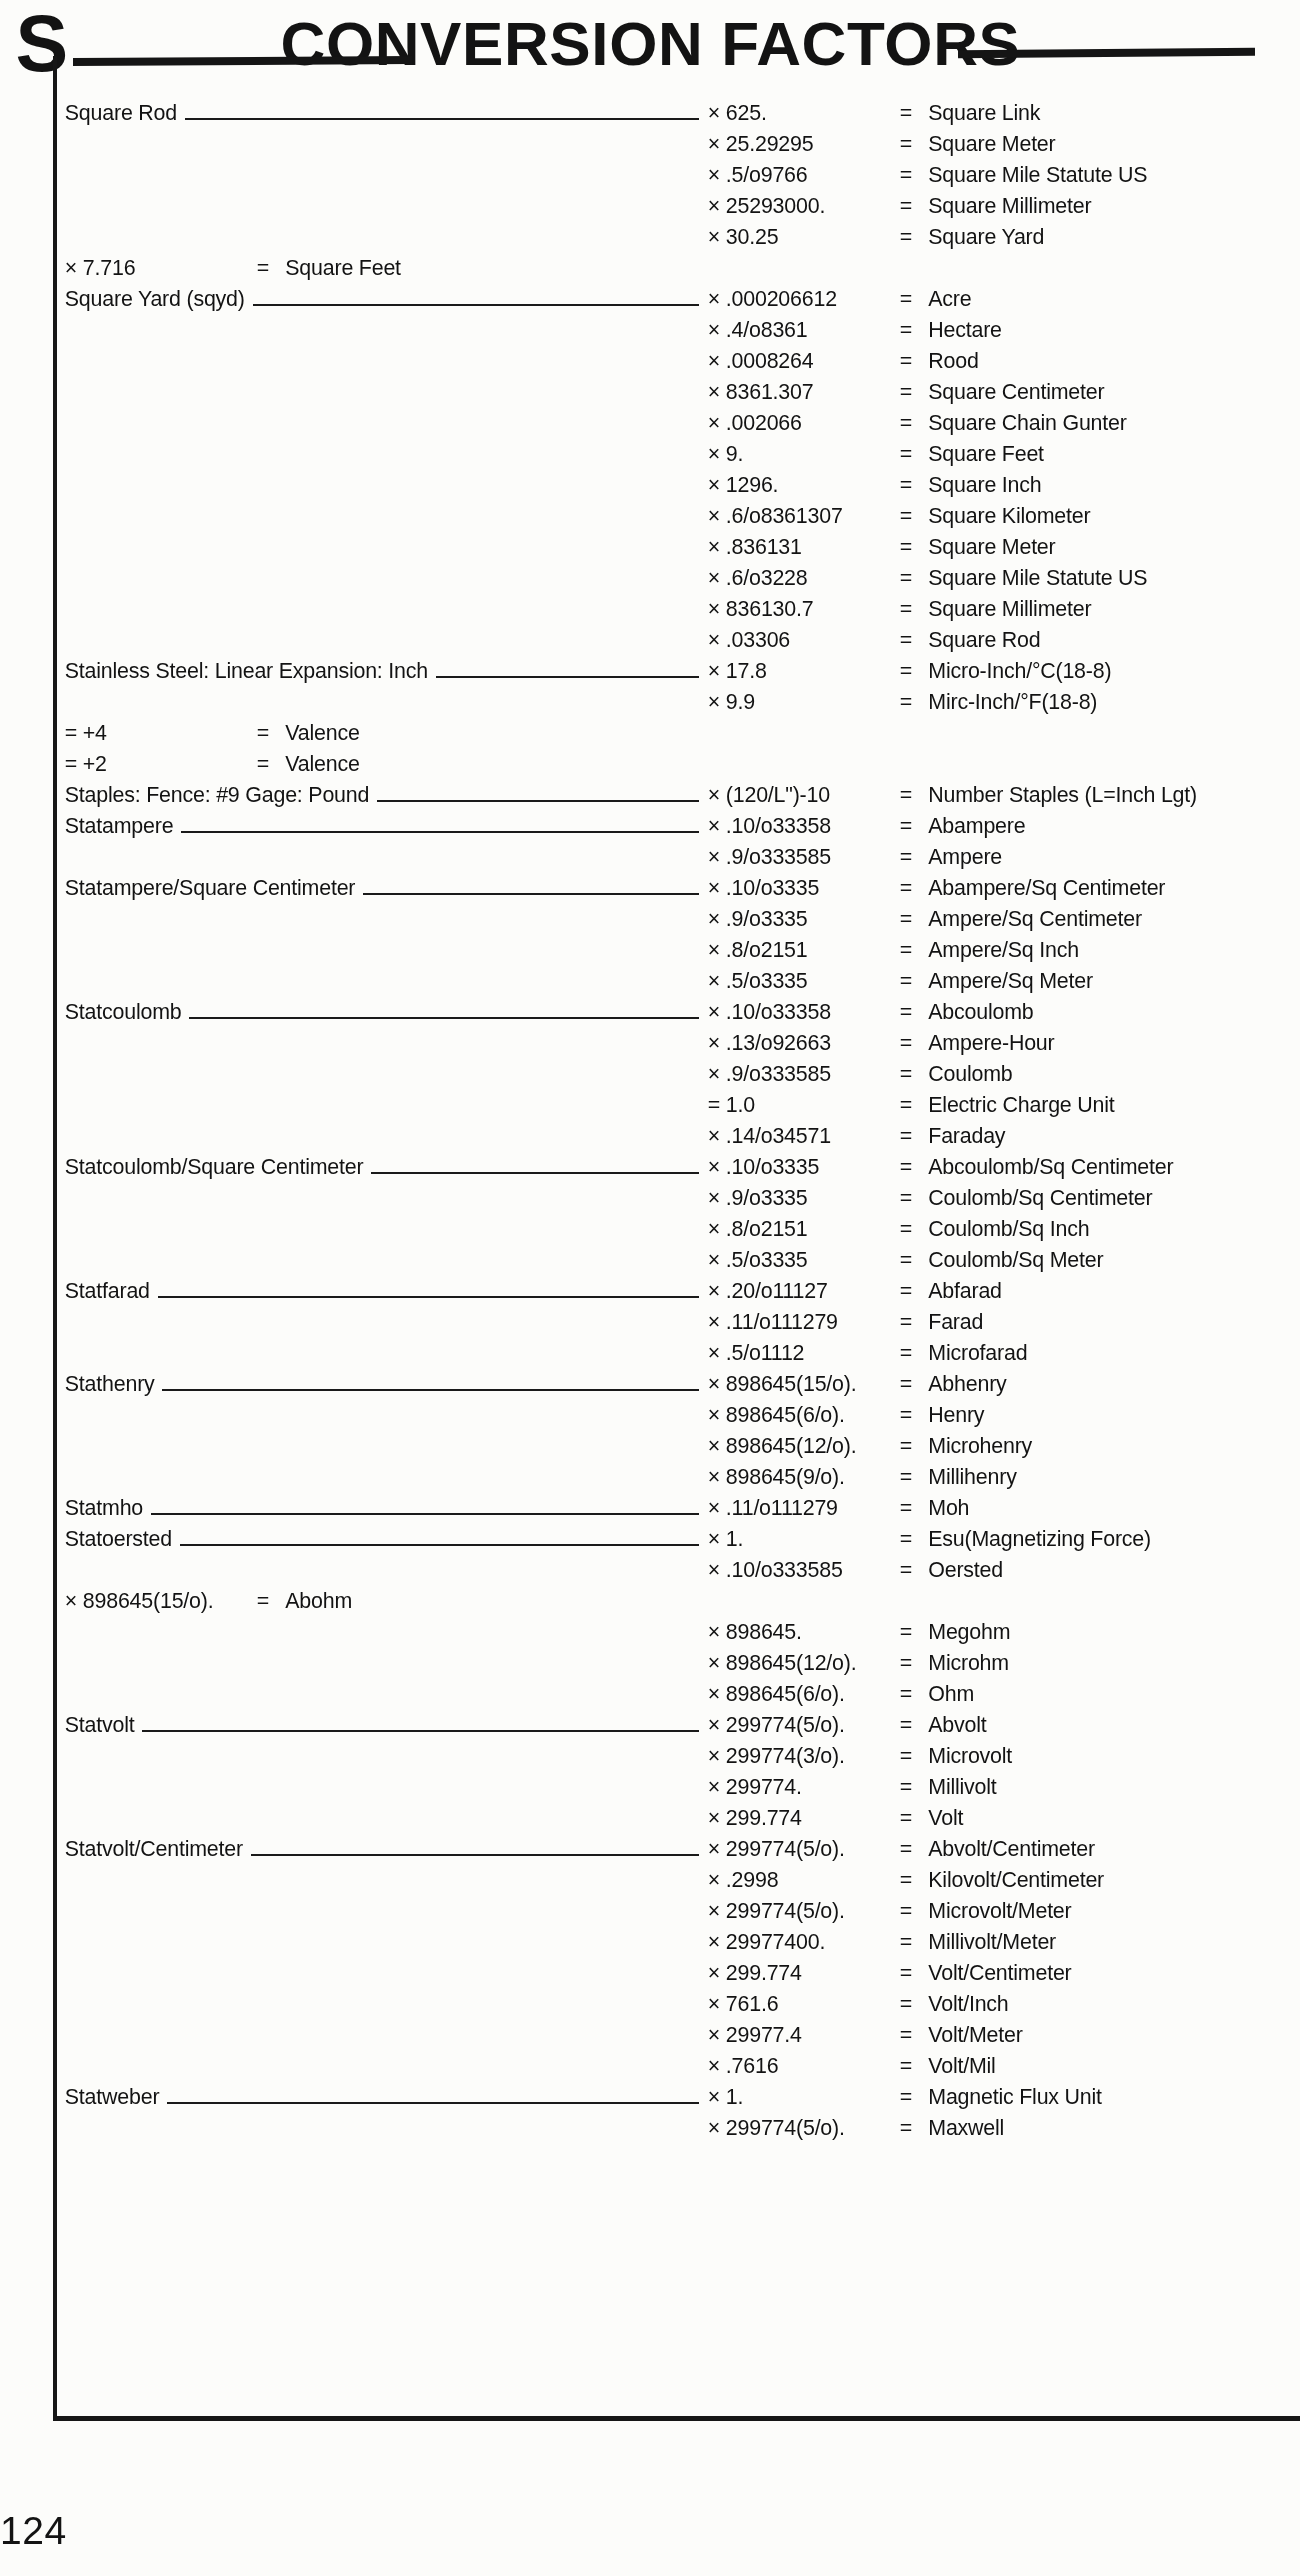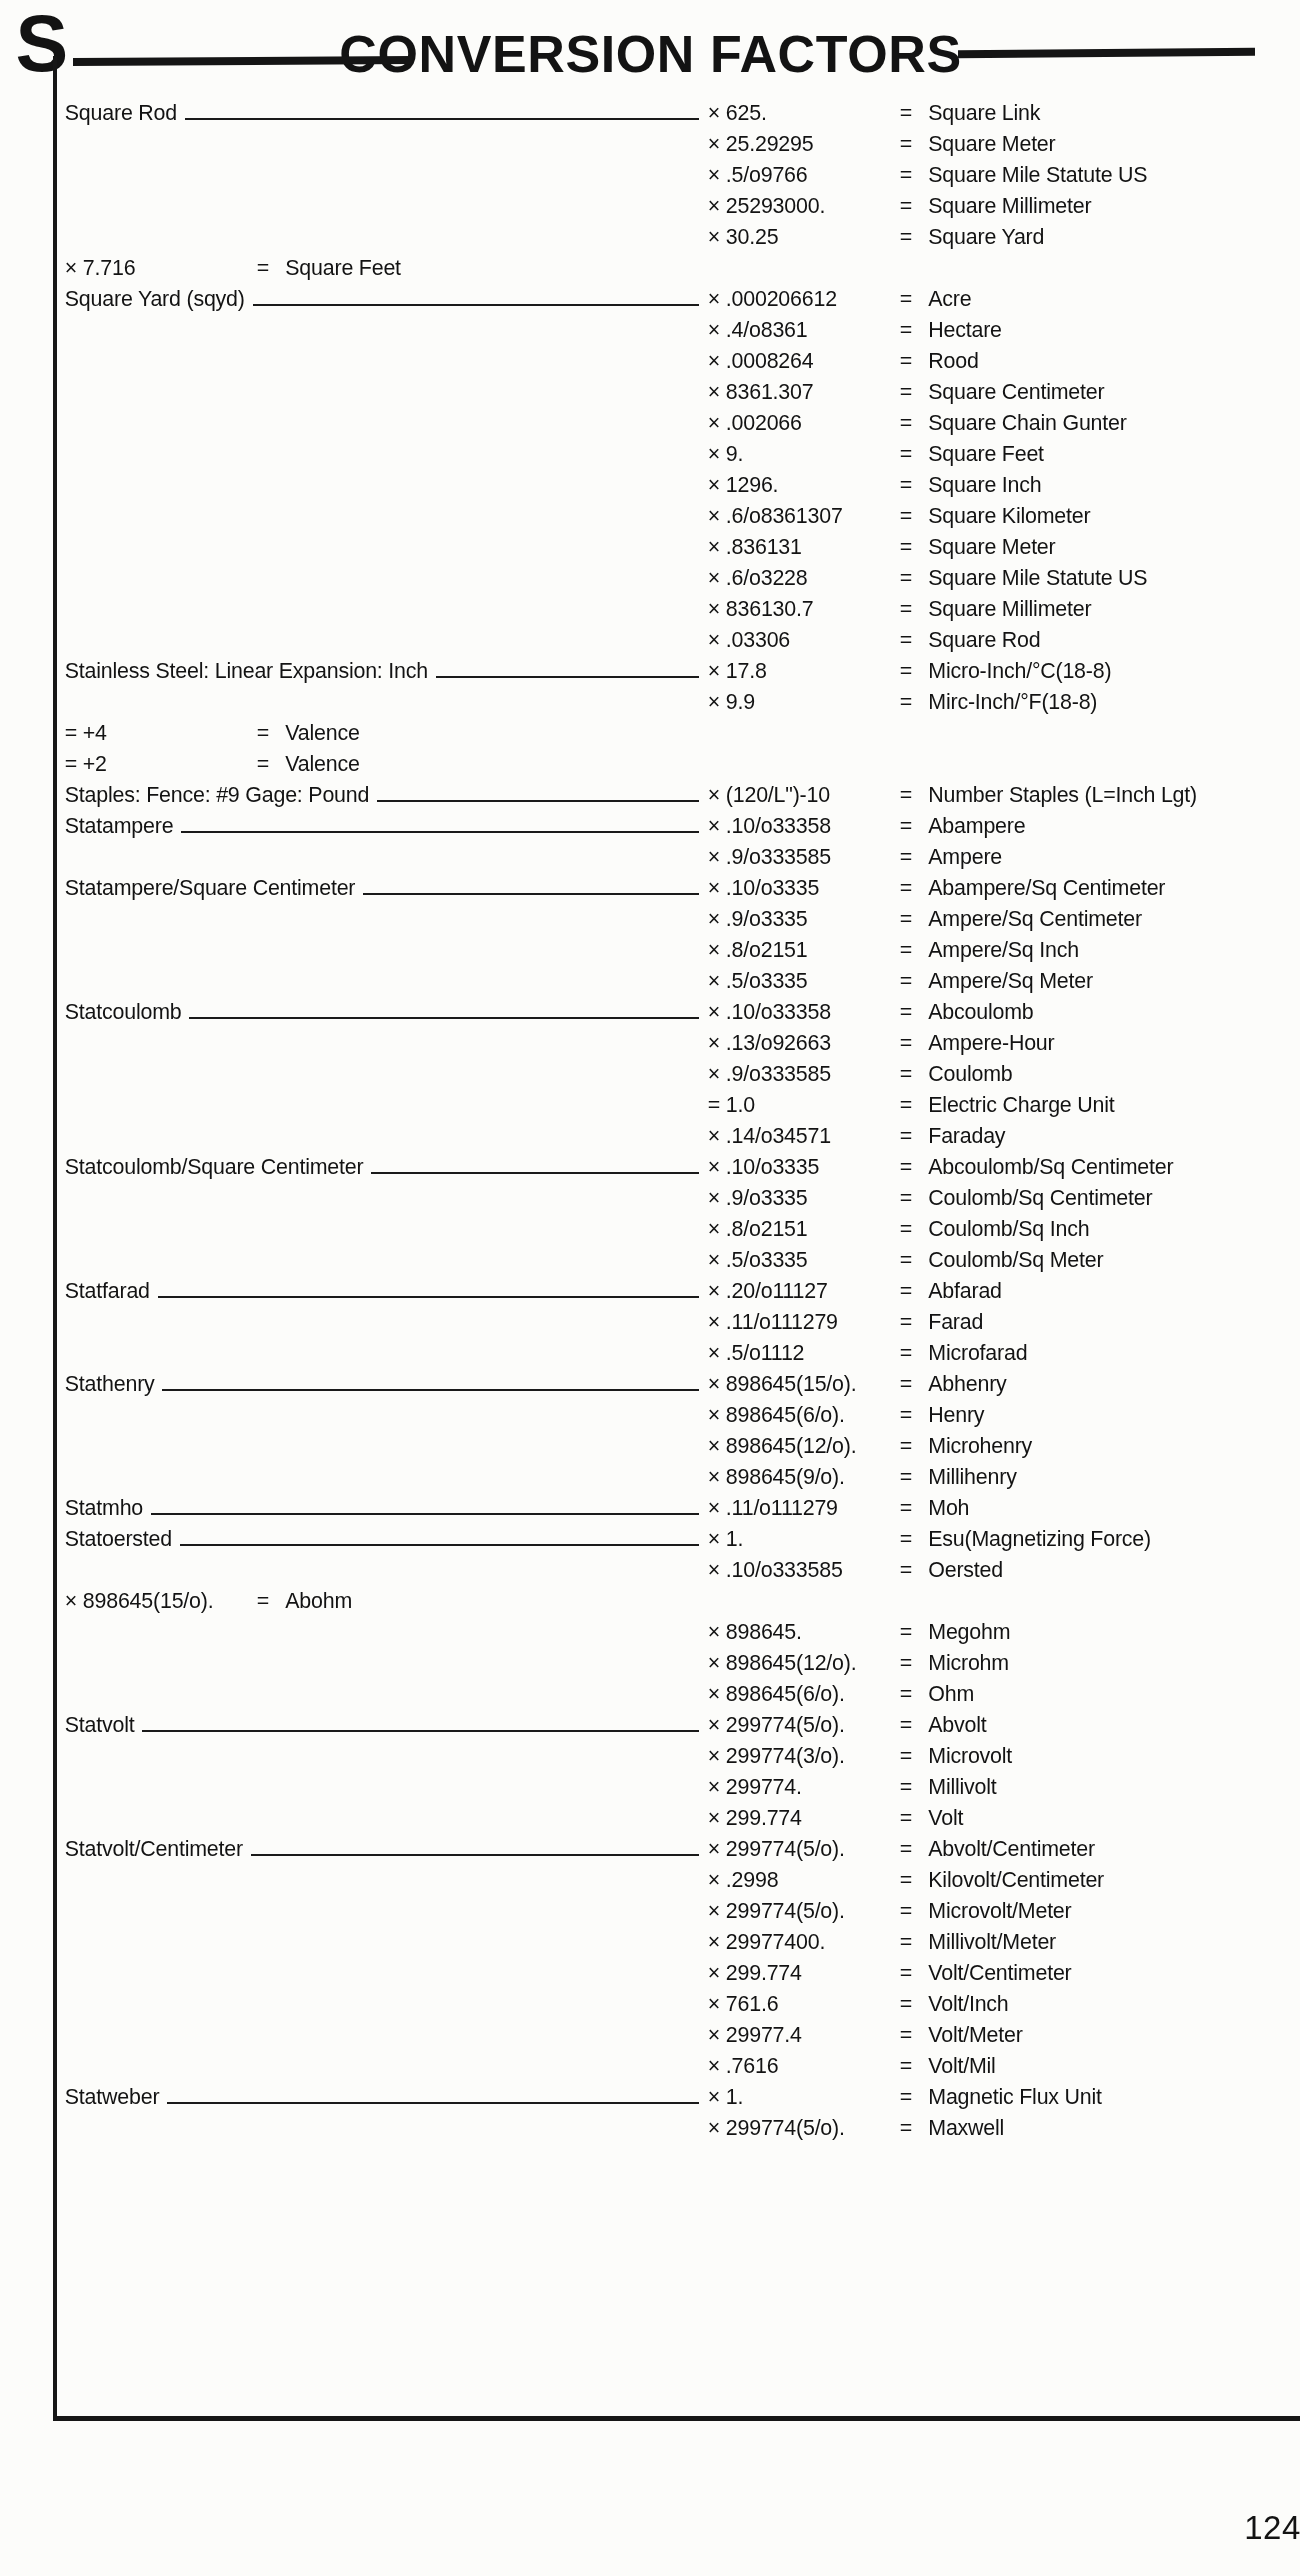--- a/index.html
+++ b/index.html
@@ -7,21 +7,21 @@
     position:relative;width:1301px;height:2576px;background:#fcfcfa;
     font-family:"Liberation Sans", sans-serif;color:#131313;overflow:hidden;
   }
   
   .section-letter{
     position:absolute;left:15.5px;top:3.9px;font-size:79px;font-weight:bold;line-height:1;
     letter-spacing:-1.3px;
   }
   .page-title{
     position:absolute;left:0;right:0;top:7.8px;text-align:center;
-    font-size:52px;font-weight:bold;letter-spacing:0.6px;white-space:nowrap;margin-top:16px;
+    font-size:62px;font-weight:bold;letter-spacing:0.6px;white-space:nowrap;
   }
   .rule{position:absolute;background:#151515;height:7.8px;}
   .rule-left{left:73px;top:57px;width:339px;transform:rotate(-0.35deg);}
   .rule-right{left:958px;top:49px;width:297px;transform:rotate(-0.45deg);}
   
   .content-box{
     position:absolute;left:53px;top:56px;width:1260px;height:2365px;
     border-left:4.5px solid #161616;border-right:4.5px solid #161616;border-bottom:5.2px solid #161616;
     box-sizing:border-box;
   }
@@ -29,21 +29,21 @@
   .conv-table{position:absolute;left:7.8px;top:45px;right:18px;}
   .row{display:flex;align-items:baseline;height:31px;font-size:21.4px;letter-spacing:-0.2px;white-space:nowrap;}
   .cell-name{width:643px;display:flex;align-items:baseline;overflow:hidden;}
   .unit-name{flex:0 0 auto;}
   .leader{flex:1 1 auto;border-bottom:2.6px solid #1a1a1a;margin:0 9px 3.2px 7.8px;height:1.3px;min-width:0;}
   .row.cont .leader{visibility:hidden;}
   .cell-factor{width:192px;flex:0 0 auto;}
   .cell-eq{width:28.5px;flex:0 0 auto;}
   .cell-result{flex:1 1 auto;overflow:hidden;}
   
-  .page-number{position:absolute;left:0;right:0;top:2509px;text-align:right;font-size:33px;letter-spacing:0.6px;}
+  .page-number{position:absolute;left:0;right:0;top:2509px;text-align:left;font-size:39px;letter-spacing:0.6px;}
 </style>
 </head>
 <body>
 
 <div class="sheet">
 
   <div class="section-letter">S</div>
   <div class="page-title">CONVERSION FACTORS</div>
   <div class="rule rule-left"></div>
   <div class="rule rule-right"></div>

